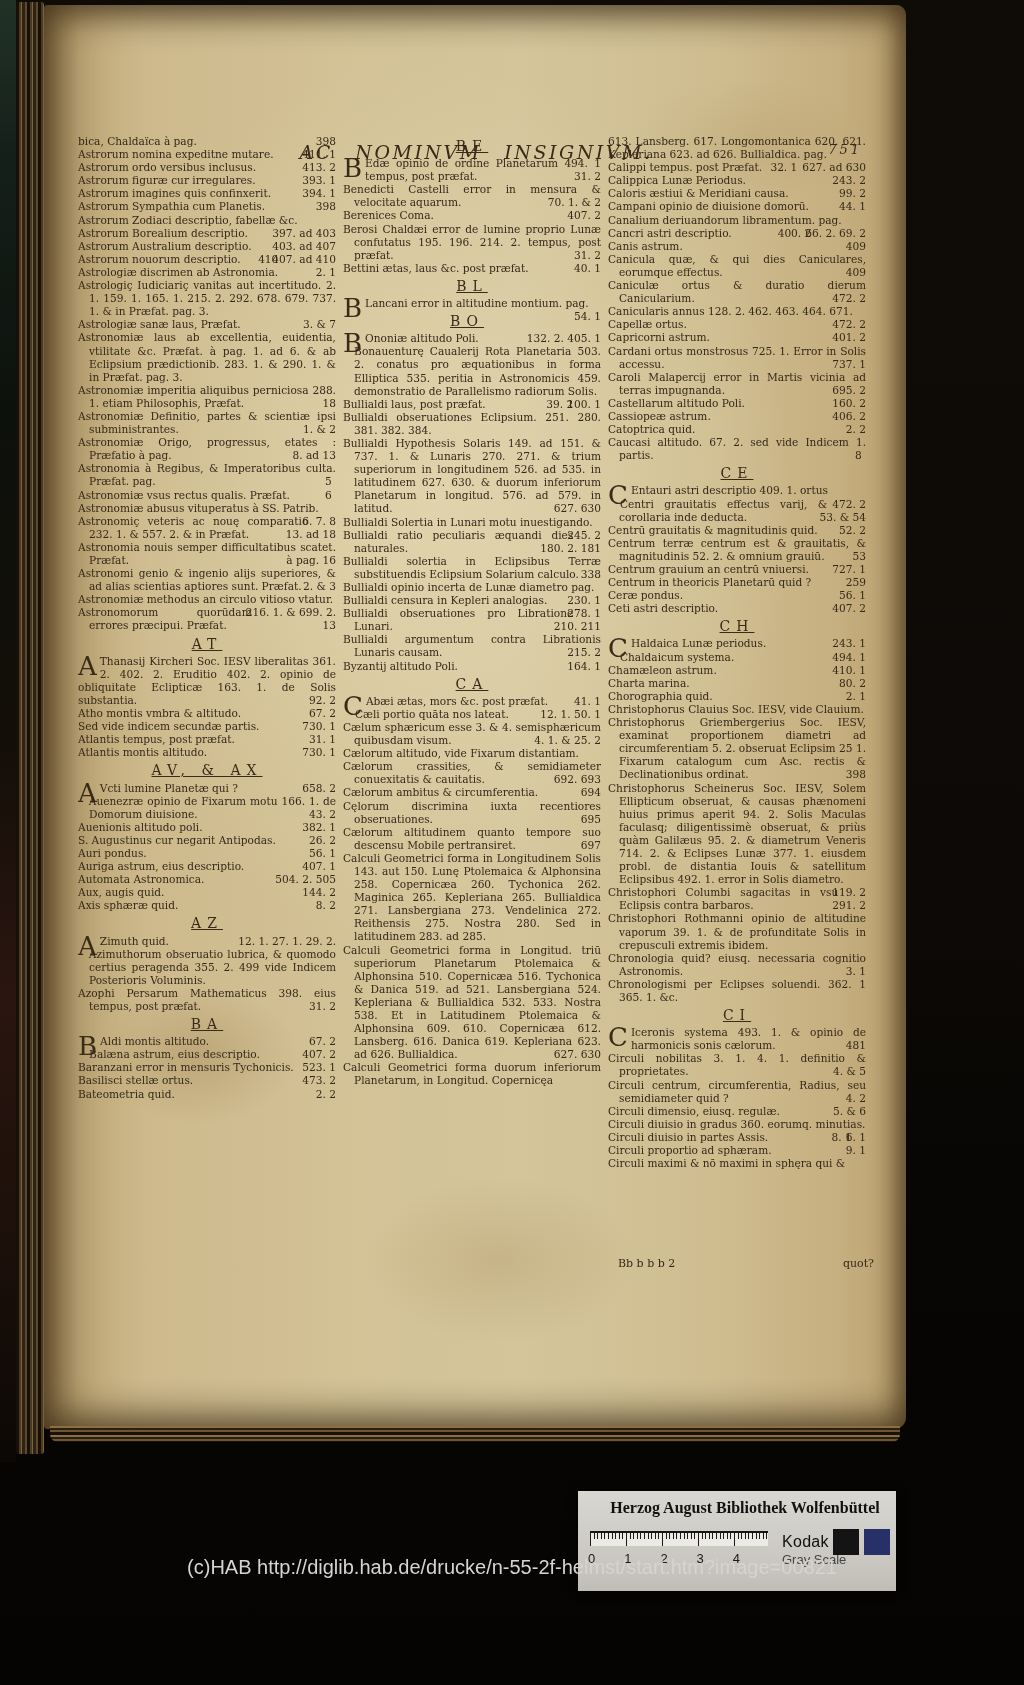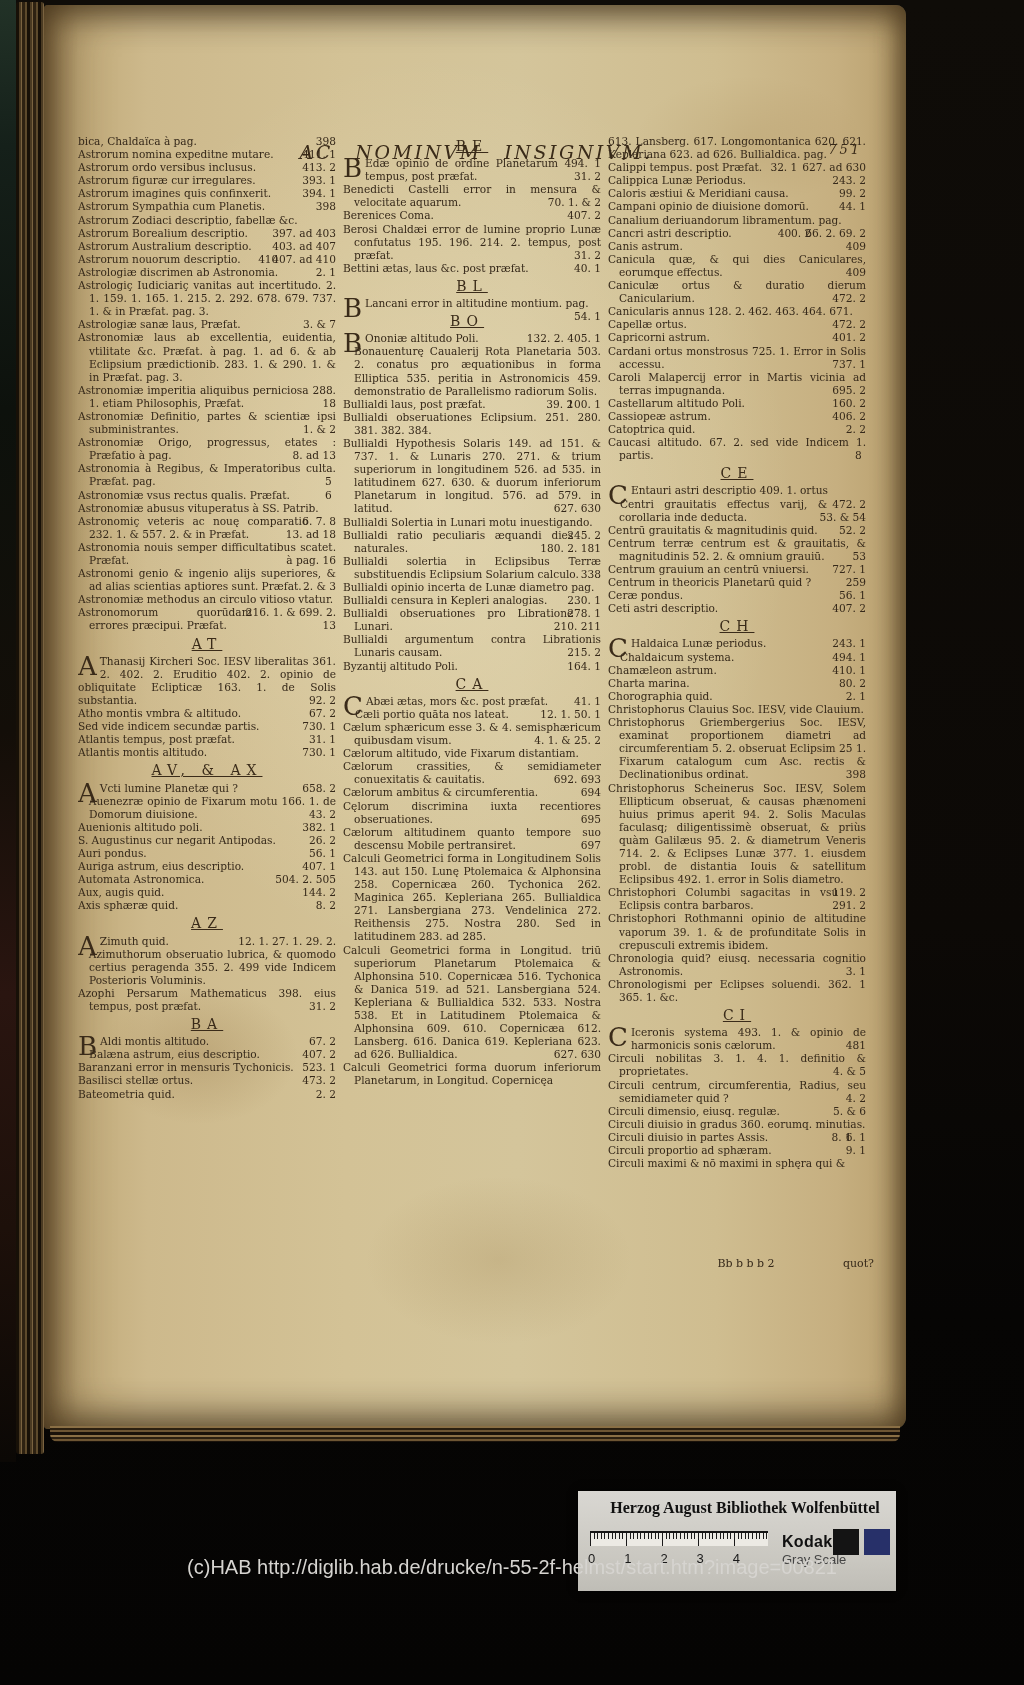--- a/index.html
+++ b/index.html
@@ -38,21 +38,21 @@
   .col { width:258px; height:100%; overflow:hidden;
     font-size:10.6px; line-height:13.1px; color:#36291a; text-align:justify; }
 
   .entry { padding-left:11px; text-indent:-11px; }
   .entry.has-cap, .entry.cont { padding-left:0; text-indent:0; }
   .ref { float:right; margin-left:5px; }
   .dropcap { float:left; font-size:26px; line-height:23px; padding:0 3px 0 0; color:#3a2b19; }
   .sec-heading { text-align:center; font-size:14px; letter-spacing:6px; padding:5px 0 4px; color:#3a2b19;text-decoration:underline; }
 
   .catchword-row { position:absolute; left:574px; top:1252px; width:256px; font-size:11px; color:#36291a; }
-  .cw-sig { display:block; text-align:center; }
+  .cw-sig { display:block; }
   .cw-word { position:absolute; right:0; top:0; }
 
   .bottom-edges { position:absolute; left:50px; top:1426px; width:850px; height:16px;
     border-radius:0 0 8px 8px;
     background:repeating-linear-gradient(180deg,#8a6f45 0 2px,#2b1f10 2px 4px,#6d5533 4px 6px,#1a120a 6px 9px); }
 
   .kodak-card { position:absolute; left:578px; top:1491px; width:318px; height:100px;
     background:linear-gradient(180deg,#d9d7d2,#c9c7c0 70%,#bfbdb6);
     box-shadow:0 0 8px rgba(0,0,0,0.65);padding-left:16px; }
   .kc-title { text-align:center; padding-top:8px; font-family:"Liberation Serif", serif;
@@ -60,21 +60,21 @@
   .kc-ruler { position:absolute; left:12px; top:40px; width:178px; height:15px;
     background-color:#eceae4;
     background-image:
       repeating-linear-gradient(90deg,#1a1a1a 0 1px, transparent 1px 3.6px),
       repeating-linear-gradient(90deg,#1a1a1a 0 1.3px, transparent 1.3px 36px);
     background-size:100% 6px, 100% 13px; background-repeat:no-repeat;
     border-top:2px solid #151515; }
   .kc-numbers { position:absolute; left:10px; top:60px; width:152px; display:flex;
     justify-content:space-between; font-family:"Liberation Sans", sans-serif; font-size:13px; color:#1a1a1a; }
   .kc-brand { position:absolute; left:204px; top:42px; font-family:"Liberation Sans", sans-serif; }
-  .kc-brand-name { font-weight:bold; font-size:16px; color:#101010; letter-spacing:0.3px; }
+  .kc-brand-name { font-weight:normal; font-size:16px; color:#101010; letter-spacing:0.3px; }
   .kc-brand-sub { font-size:13px; color:#444; margin-top:1px; }
   .kc-squares { position:absolute; right:6px; top:38px; display:flex; gap:5px; }
   .kc-sq-black { width:26px; height:26px; background:#141414; }
   .kc-sq-blue  { width:26px; height:26px; background:#273069; }
 
   .caption { position:absolute; left:0; top:1556px; width:1024px; text-align:center;
     font-family:"Liberation Sans", sans-serif; font-size:20px; color:#d6d4d0; }
 </style>
 </head>
 <body>

